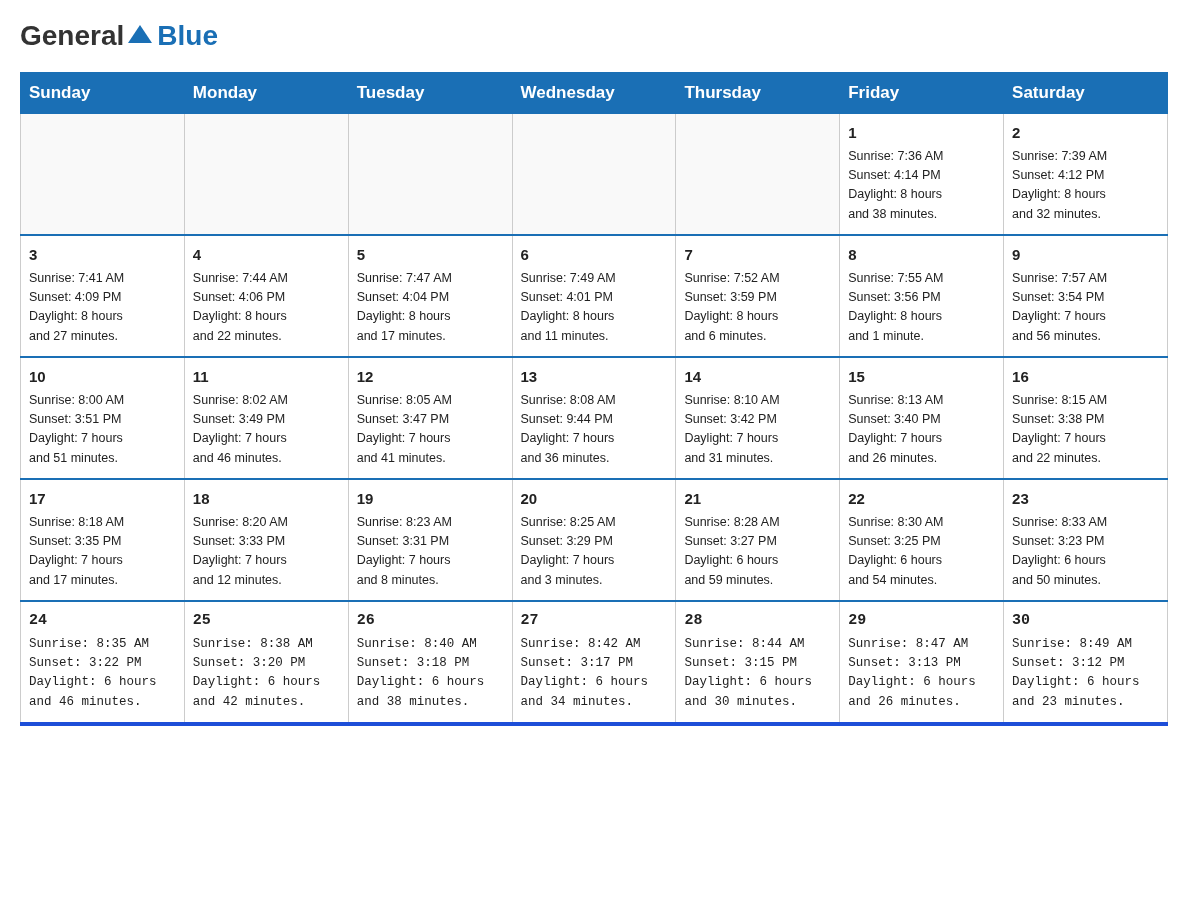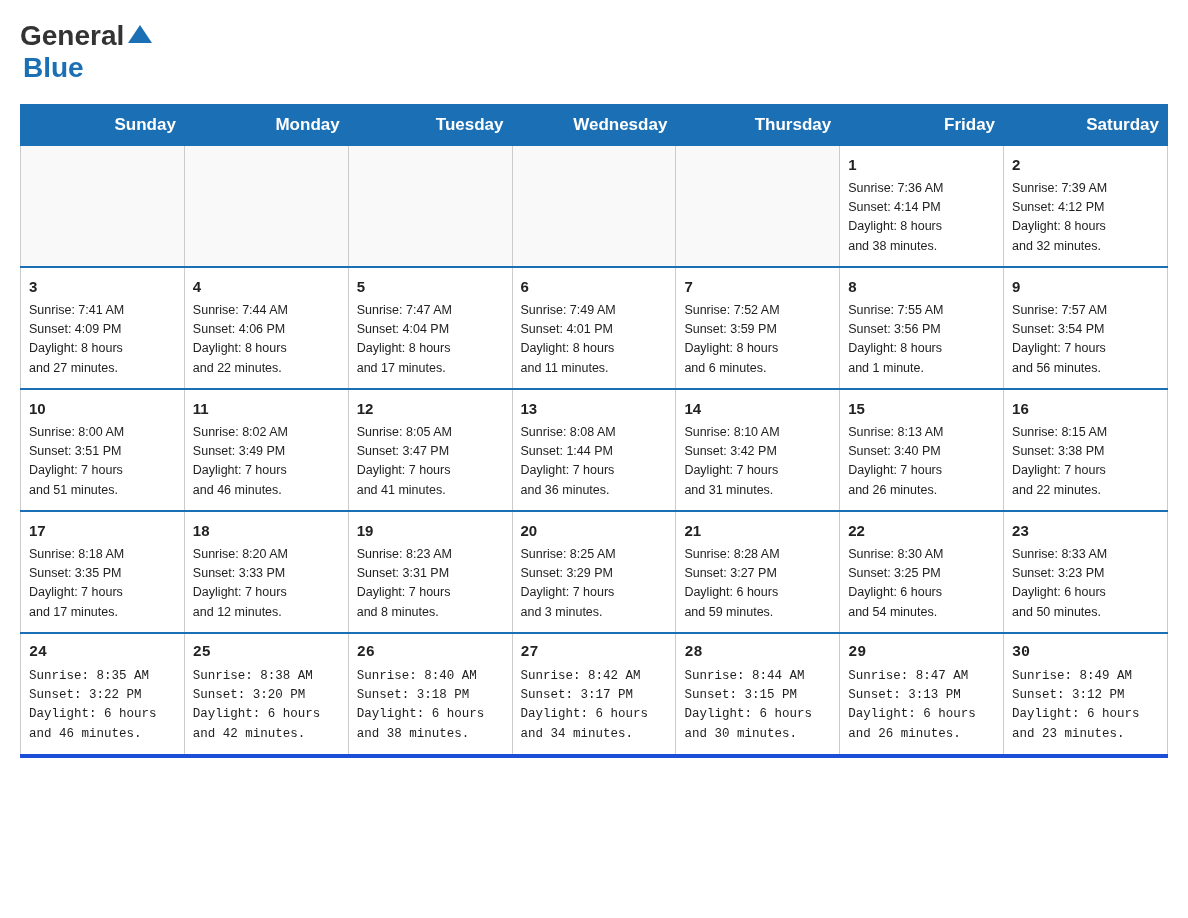--- a/index.html
+++ b/index.html
@@ -11,21 +11,21 @@
       padding: 20px;
     }
     .header {
       display: flex;
       justify-content: space-between;
       align-items: flex-start;
       margin-bottom: 20px;
     }
     .logo-wrapper {
       display: flex;
-      flex-direction: column;
+      flex-direction: row;
     }
     .logo-line1 {
       display: flex;
       align-items: center;
     }
     .title-block {
       text-align: right;
     }
     .month-title {
       font-size: 52px;
@@ -42,21 +42,21 @@
       width: 100%;
       border-collapse: collapse;
       border: 1px solid #aaa;
     }
     .calendar th {
       background-color: #1a6fb5;
       color: #fff;
       font-size: 17px;
       font-weight: bold;
       padding: 10px 8px;
-      text-align: right;
+      text-align: left;
       border: 1px solid #1a6fb5;
     }
     .calendar td {
       vertical-align: top;
       padding: 8px 8px 10px 8px;
       border: 1px solid #ccc;
       width: 14.28%;
       min-height: 100px;
       font-size: 13px;
       color: #222;
@@ -204,21 +204,21 @@
         <td>
           <span class="day-number">12</span>
           <div class="day-info" style="white-space: pre-line;">Sunrise: 8:05 AM
 Sunset: 3:47 PM
 Daylight: 7 hours
 and 41 minutes.</div>
         </td>
         <td>
           <span class="day-number">13</span>
           <div class="day-info" style="white-space: pre-line;">Sunrise: 8:08 AM
-Sunset: 1:44 PM
+Sunset: 9:44 PM
 Daylight: 7 hours
 and 36 minutes.</div>
         </td>
         <td>
           <span class="day-number">14</span>
           <div class="day-info" style="white-space: pre-line;">Sunrise: 8:10 AM
 Sunset: 3:42 PM
 Daylight: 7 hours
 and 31 minutes.</div>
         </td>

